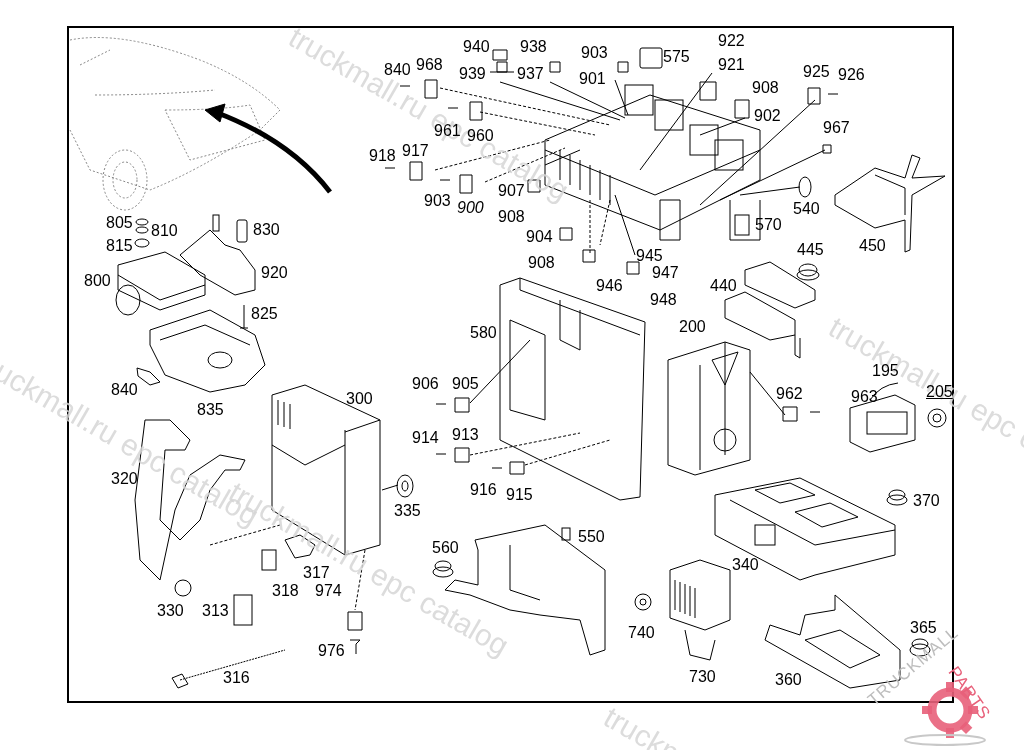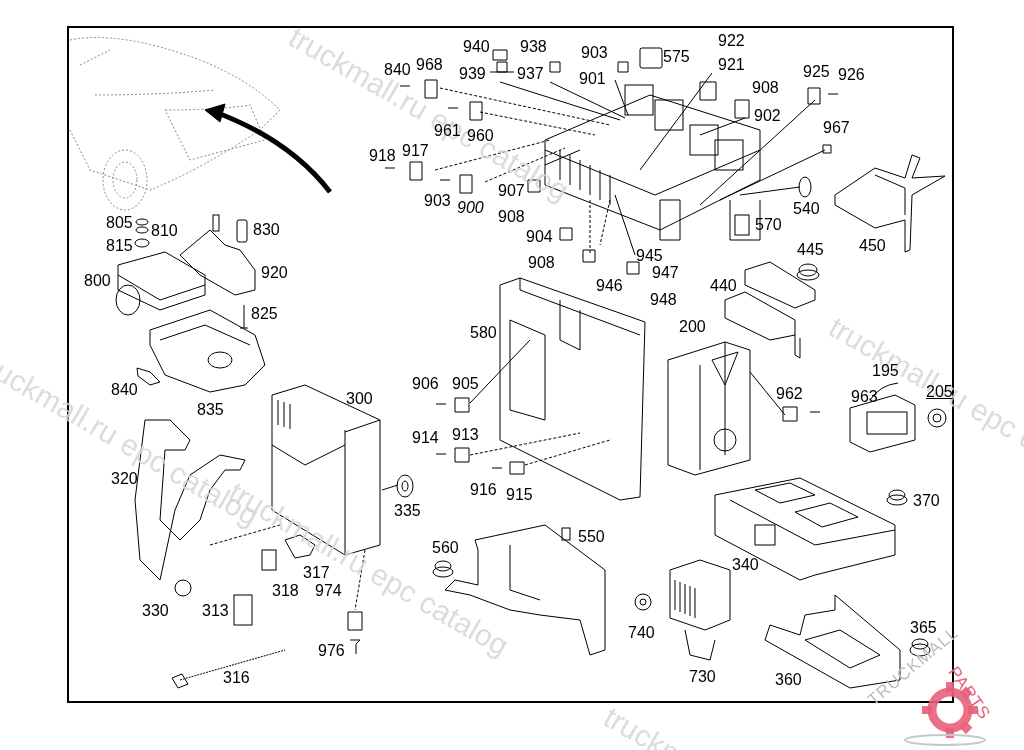--- a/index.html
+++ b/index.html
@@ -314,21 +314,21 @@
 <span class="lbl" style="left:111px;top:471px;">320</span>
 <span class="lbl" style="left:470px;top:482px;">916</span>
 <span class="lbl" style="left:506px;top:487px;">915</span>
 <span class="lbl" style="left:394px;top:503px;">335</span>
 <span class="lbl" style="left:913px;top:493px;">370</span>
 <span class="lbl" style="left:432px;top:540px;">560</span>
 <span class="lbl" style="left:578px;top:529px;">550</span>
 <span class="lbl" style="left:732px;top:557px;">340</span>
 <span class="lbl" style="left:303px;top:565px;">317</span>
 <span class="lbl" style="left:272px;top:583px;">318</span>
-<span class="lbl" style="left:142px;top:603px;">330</span>
+<span class="lbl" style="left:157px;top:603px;">330</span>
 <span class="lbl" style="left:202px;top:603px;">313</span>
 <span class="lbl" style="left:315px;top:583px;">974</span>
 <span class="lbl" style="left:628px;top:625px;">740</span>
 <span class="lbl" style="left:910px;top:620px;">365</span>
 <span class="lbl" style="left:318px;top:643px;">976</span>
 <span class="lbl" style="left:689px;top:669px;">730</span>
 <span class="lbl" style="left:775px;top:672px;">360</span>
 <span class="lbl" style="left:223px;top:670px;">316</span>
 
 <div class="brand">

